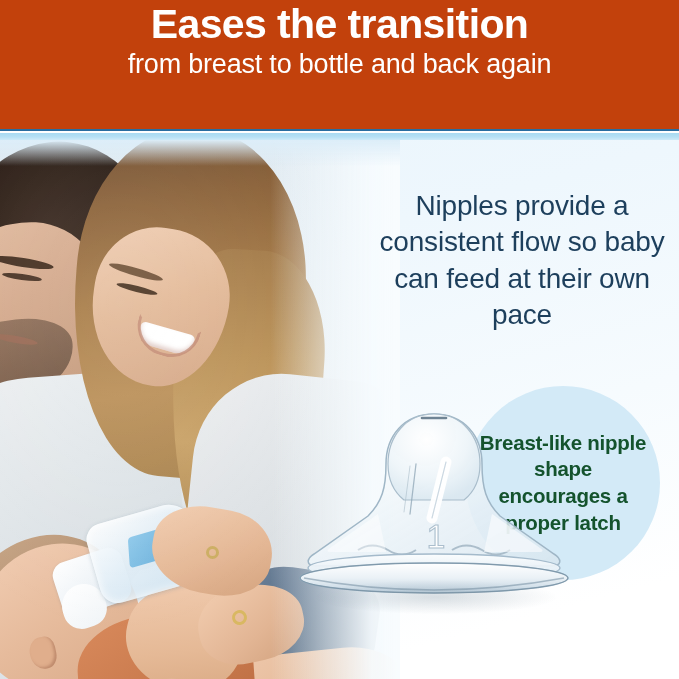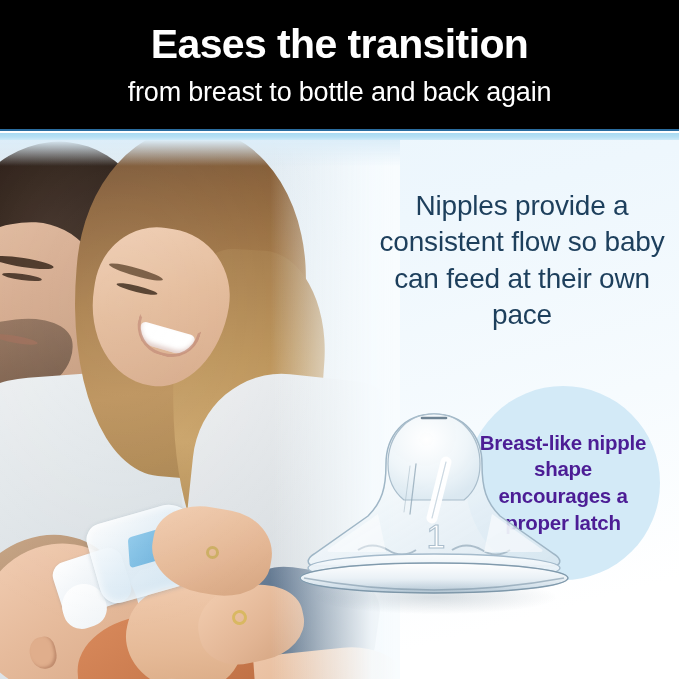--- a/index.html
+++ b/index.html
@@ -15,44 +15,44 @@
     position:absolute; left:0; top:0;
     width:679px; height:679px;
     overflow:hidden;
     background:#ffffff;
   }
 
   
   .header-band {
     position:absolute; left:0; top:0;
     width:679px; height:131px;
-    background:#000000;
+    background:#c2410c;
     border-bottom:2px solid #2a6c9e;
     display:flex; flex-direction:column;
-    align-items:center; justify-content:center;
+    align-items:center; 
     padding-top:4px;
   }
   .header-title {
     color:#ffffff;
     font-size:41px;
     font-weight:bold;
     letter-spacing:-0.6px;
     line-height:1.02;
     text-align:center;
     white-space:nowrap;
   }
   .header-sub {
     color:#ffffff;
     font-size:27px;
     font-weight:300;
     letter-spacing:-0.2px;
     line-height:1.18;
     text-align:center;
     white-space:nowrap;
-    margin-top:11px;
+    margin-top:3px;
   }
   .header-accent {
     position:absolute; left:0; top:133px;
     width:679px; height:7px;
     background:linear-gradient(180deg,#a9daf2 0%, #b6e0f4 55%, #cfeaf8 100%);
   }
 
   
   .stage {
     position:absolute; left:0; top:140px;
@@ -344,21 +344,21 @@
   
   .callout {
     position:absolute; left:466px; top:246px;
     width:194px; height:194px;
     border-radius:50%;
     background:#d3eaf7;
     display:flex; align-items:center; justify-content:center;
     z-index:55;
   }
   .callout-text {
-    color:#4c1d95;
+    color:#14532d;
     font-size:20.5px;
     font-weight:bold;
     line-height:1.30;
     text-align:center;
     letter-spacing:-0.25px;
     padding:0 10px;
   }
 
   
   .nipple-wrap {

